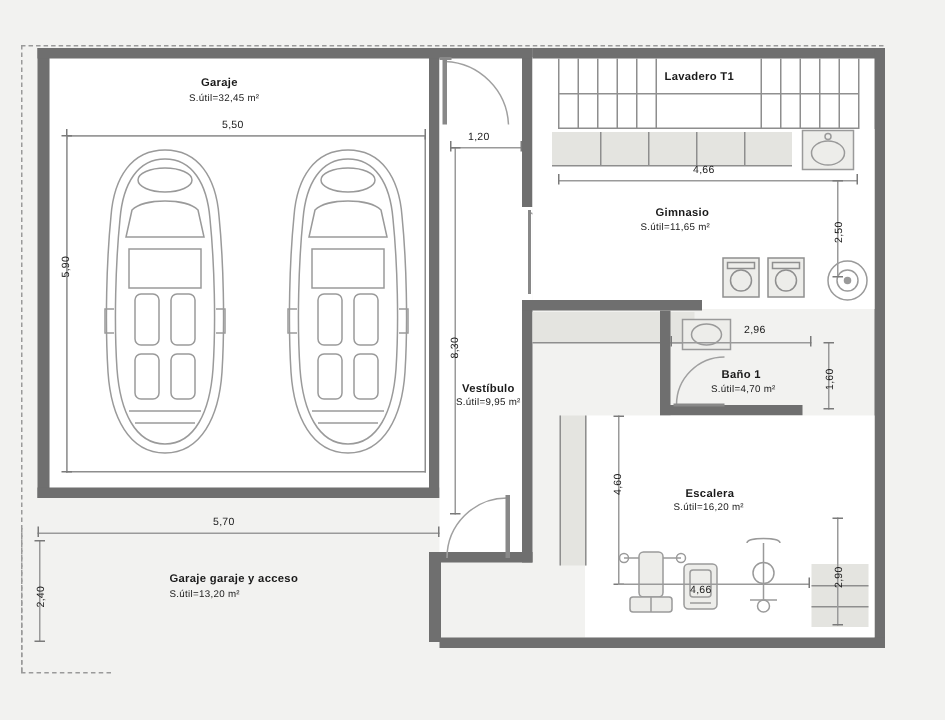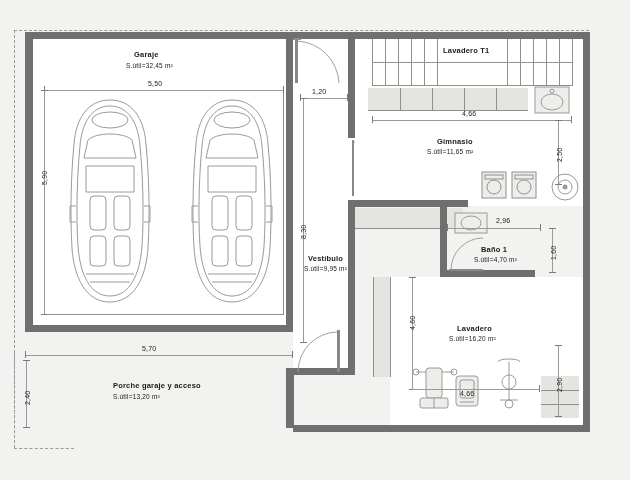--- a/index.html
+++ b/index.html
@@ -182,21 +182,21 @@
     <path d="M2 34 A32 32 0 0 1 34 2" fill="none" stroke="#a0a0a0" stroke-width="1"></path>
     <rect x="0" y="33" width="34" height="2" fill="#888"></rect>
   </svg>
 
   <div class="fillw" style="left:390px;top:277px;width:193px;height:148px;"></div>
   <div class="fillg" style="left:373px;top:277px;width:18px;height:100px;"></div>
   <div class="line" style="left:373px;top:277px;width:1px;height:100px;"></div>
   <div class="line" style="left:390px;top:277px;width:1px;height:100px;"></div>
   <div class="wall" style="left:293px;top:425px;width:297px;height:7px;"></div>
 
-  <div class="lbl b" style="left:457px;top:324px;">Lavadero</div>
+  <div class="lbl b" style="left:457px;top:324px;">Escalera</div>
   <div class="lbl sm" style="left:449px;top:335px;">S.útil=16,20 m²</div>
 
   <svg style="position:absolute;left:412px;top:364px;" width="46" height="48" viewBox="0 0 46 48">
     <g fill="none" stroke="#9a9a9a" stroke-width="1">
       <rect x="14" y="4" width="16" height="30" rx="3" fill="#ededea"></rect>
       <rect x="8" y="34" width="28" height="10" rx="2" fill="#ededea"></rect>
       <path d="M4 8 L14 8 M30 8 L42 8"></path>
       <circle cx="4" cy="8" r="3"></circle>
       <circle cx="42" cy="8" r="3"></circle>
       <path d="M22 34 L22 44"></path>
@@ -219,21 +219,21 @@
       <path d="M6 44 L24 44"></path>
       <circle cx="15" cy="48" r="4"></circle>
     </g>
   </svg>
 
   <div class="fillg" style="left:541px;top:376px;width:38px;height:42px;"></div>
   <div class="line" style="left:541px;top:390px;width:38px;height:1px;"></div>
   <div class="line" style="left:541px;top:404px;width:38px;height:1px;"></div>
 
   <div class="wall" style="left:286px;top:368px;width:8px;height:60px;"></div>
-  <div class="lbl b" style="left:113px;top:381px;">Porche garaje y acceso</div>
+  <div class="lbl b" style="left:113px;top:381px;">Garaje garaje y acceso</div>
   <div class="lbl sm" style="left:113px;top:393px;">S.útil=13,20 m²</div>
 
   <div class="dim" style="left:44px;top:90px;width:240px;"></div>
   <div class="tick" style="left:44px;top:86px;"></div>
   <div class="tick" style="left:283px;top:86px;"></div>
   <div class="lbl" style="left:148px;top:80px;">5,50</div>
 
   <div class="dimv" style="left:44px;top:90px;height:225px;"></div>
   <div class="tickh" style="left:41px;top:90px;"></div>
   <div class="tickh" style="left:41px;top:314px;"></div>

